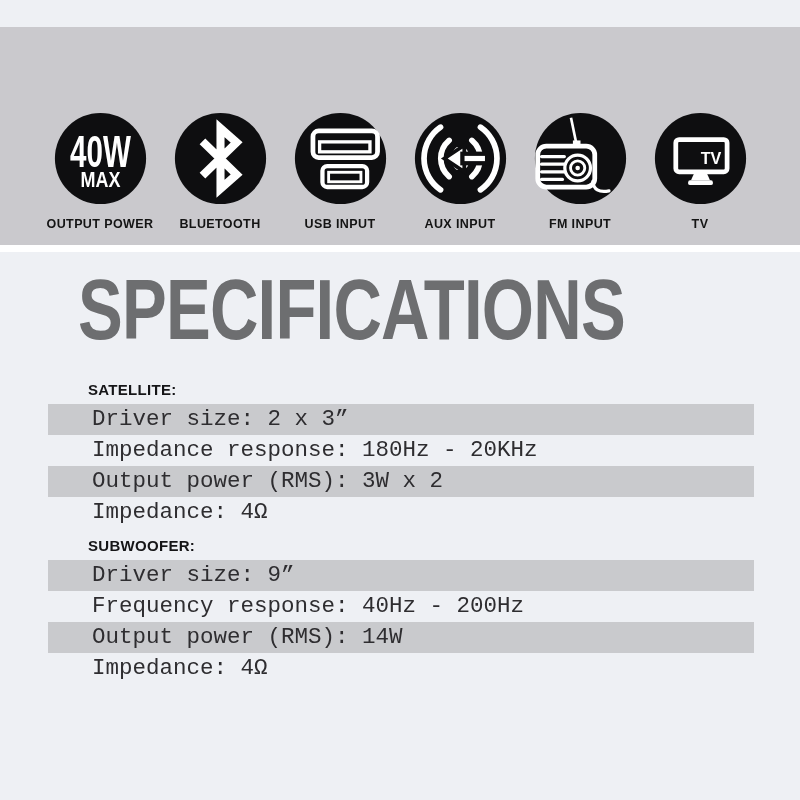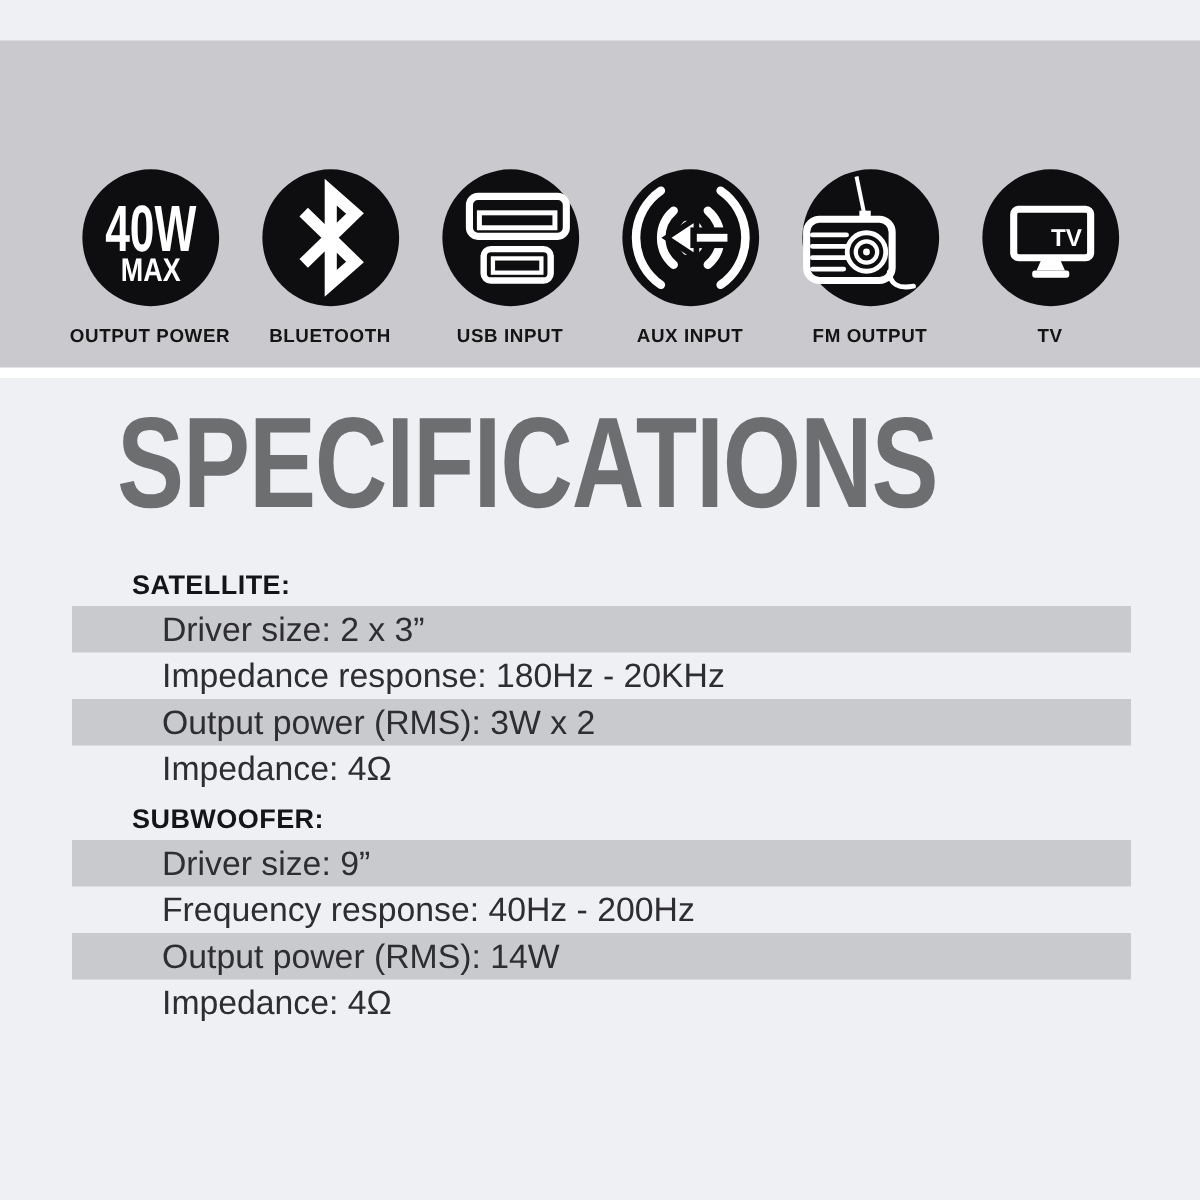--- a/index.html
+++ b/index.html
@@ -22,25 +22,25 @@
 
   
   .divider{position:absolute;top:245px;left:0;width:800px;height:7px;background:var(--divider);}
 
   
   .bottom-section{position:absolute;top:252px;left:0;width:800px;height:548px;background:var(--page_bg);}
   .spec-title{position:absolute;top:14px;left:78px;margin:0;font-size:86px;font-weight:bold;
               letter-spacing:-1px;line-height:1;color:var(--title_color);white-space:nowrap;
               transform:scaleX(.78);transform-origin:left top;}
   .spec-body{position:absolute;top:124px;left:48px;width:706px;}
-  .spec-heading{height:28px;line-height:28px;padding-left:40px;font-size:18px;font-weight:bold;
+  .spec-heading{height:28px;line-height:28px;padding-left:40px;font-size:15px;font-weight:bold;
                 letter-spacing:.3px;color:var(--heading_color);}
   .spec-heading.sub{margin-top:4px;}
-  .spec-row{height:31px;line-height:31px;padding-left:60px;font-size:22.5px;color:var(--row_text);
-            font-family:Liberation Sans, sans-serif;white-space:nowrap;}
+  .spec-row{height:31px;line-height:31px;padding-left:44px;font-size:22.5px;color:var(--row_text);
+            font-family:Liberation Mono, monospace;white-space:nowrap;}
   .spec-row.shaded{background:var(--row_band);}
 
   svg text{font-family:"Liberation Sans",sans-serif;font-weight:bold;fill:var(--icon_fg);}
 </style>
 </head>
 <body>
 
 <div class="canvas">
 
   <div class="top-section">
@@ -101,21 +101,21 @@
             <line x1="9" y1="48" x2="33" y2="48"></line>
             <line x1="9" y1="56" x2="33" y2="56"></line>
             <line x1="9" y1="64" x2="33" y2="64"></line>
             <line x1="9" y1="72" x2="31" y2="72"></line>
           </g>
           <circle cx="47" cy="60" r="13.5" fill="none" stroke="#ffffff" stroke-width="3.4"></circle>
           <circle cx="47" cy="60" r="7.5" fill="none" stroke="#ffffff" stroke-width="3"></circle>
           <circle cx="47" cy="60" r="2.4" fill="#ffffff"></circle>
           <path d="M63 74 Q64 87 80 84" fill="none" stroke="#ffffff" stroke-width="3.4" stroke-linecap="round"></path>
         </svg>
-        <div class="feature-label">FM OUTPUT</div>
+        <div class="feature-label">FM INPUT</div>
       </div>
 
       <div class="feature">
         <svg viewBox="0 0 100 100">
           <circle cx="50" cy="50" r="48" fill="#0e0e10"></circle>
           <rect x="24" y="30" width="54" height="34" rx="3.5" fill="none" stroke="#ffffff" stroke-width="5"></rect>
           <text x="61" y="55.5" font-size="17" text-anchor="middle">TV</text>
           <polygon points="44,64 56,64 60,73 40,73" fill="#ffffff"></polygon>
           <rect x="37" y="73" width="26" height="5" rx="2" fill="#ffffff"></rect>
         </svg>

